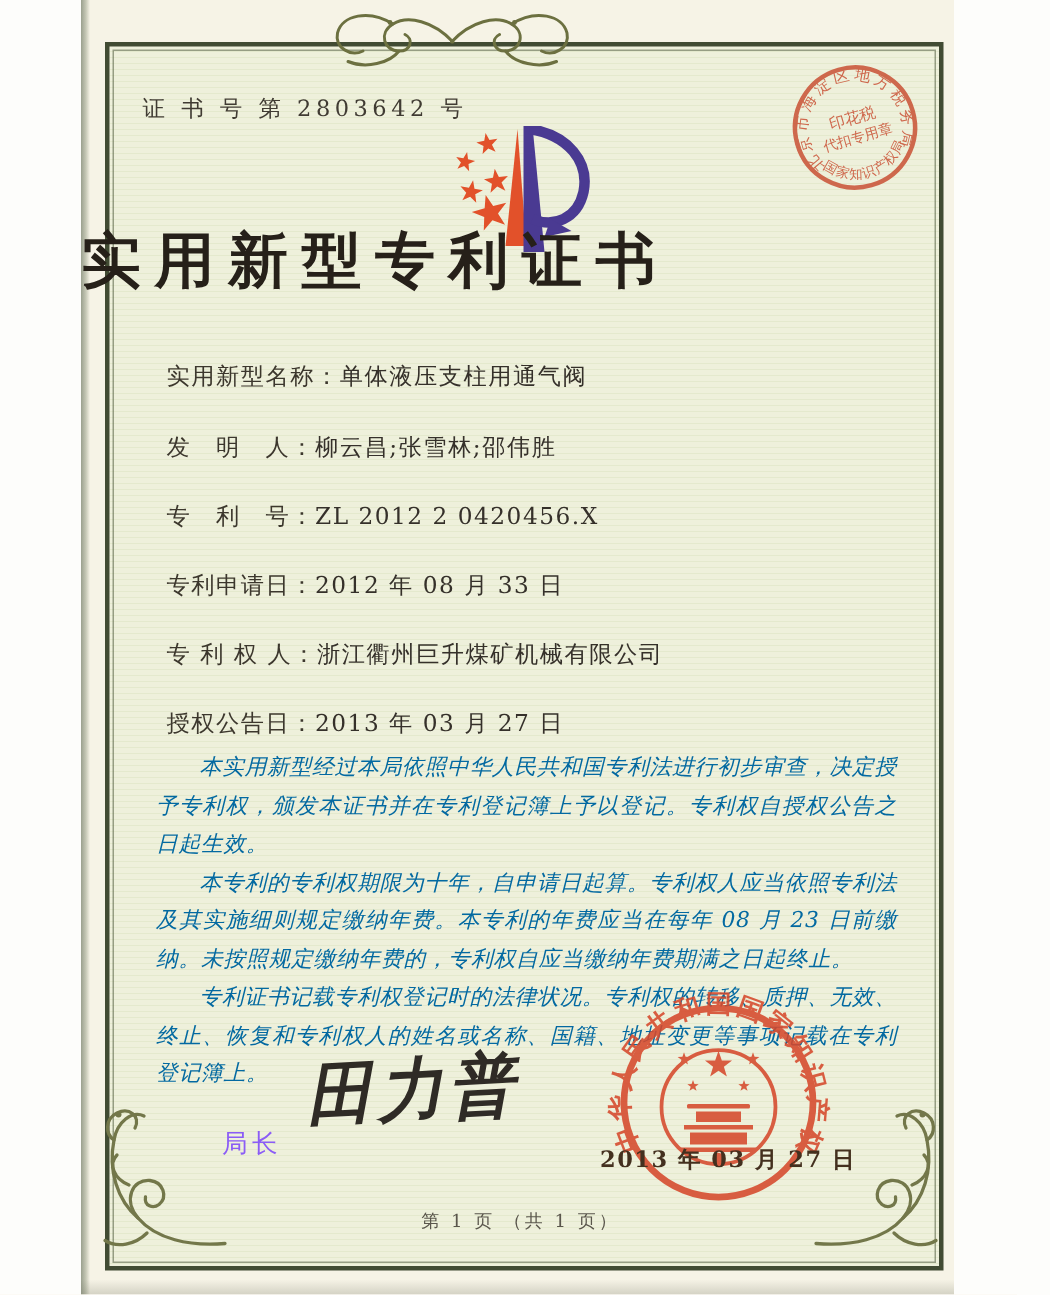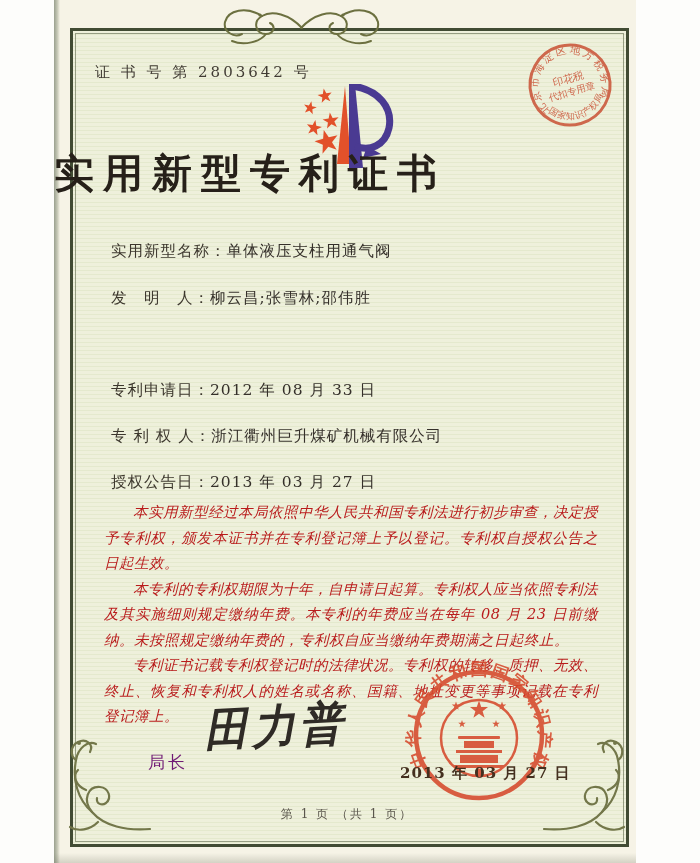--- a/index.html
+++ b/index.html
@@ -18,24 +18,24 @@
   .content{position:absolute;inset:0;}
   .cert-no{position:absolute;left:41px;top:63px;font-size:15px;letter-spacing:3px;color:#403b33;}
   .title{position:absolute;left:0;top:146px;width:586px;text-align:left;
       font-size:40px;font-weight:600;letter-spacing:9px;color:#262019;}
   .row{position:absolute;left:57px;font-size:15.5px;color:#3c372d;letter-spacing:1px;white-space:nowrap;}
   .row .lbl{color:#3c372d;}
   .row .val{color:#35302a;}
   .row1{top:241px;}.row2{top:288px;}.row3{top:334px;}
   .row4{top:380px;}.row5{top:426px;}.row6{top:472px;}
   .body-text{position:absolute;left:50px;top:500px;width:494px;
-      font-size:14.5px;line-height:25.5px;color:#b91c1c;font-style:italic;
+      font-size:14.5px;line-height:25.5px;color:#0369a1;font-style:italic;
       text-align:justify;letter-spacing:.5px;}
   .body-text p{margin:0;text-indent:2em;}
-  .signer-title{position:absolute;left:94px;top:751px;font-size:17px;letter-spacing:3px;color:#701a75;}
+  .signer-title{position:absolute;left:94px;top:751px;font-size:17px;letter-spacing:3px;color:#8b5cf6;}
   .signature{position:absolute;left:150px;top:700px;font-size:46px;font-weight:bold;font-style:italic;
       color:#2f2b26;letter-spacing:4px;transform:rotate(-3deg) scaleX(.95);transform-origin:left center;
       font-family:"DejaVu Sans","Liberation Sans",sans-serif;}
   .date-stamp{position:absolute;left:346px;top:764px;font-size:15px;font-weight:bold;
       color:#44301f;letter-spacing:1px;z-index:6;white-space:nowrap;}
   .footer{position:absolute;left:0;top:806px;width:586px;text-align:center;
       font-size:12px;letter-spacing:2px;color:#5a564c;}
   .svg-abs{position:absolute;}
   .tax-stamp{left:466px;top:35px;opacity:.82;z-index:4;}
   .logo{left:243px;top:84px;}
@@ -103,20 +103,23 @@
       </svg>
 
       <div class="title">实用新型专利证书</div>
 
       <div class="row row1">
         <span class="lbl">实用新型名称：</span><span class="val">单体液压支柱用通气阀</span>
       </div>
       <div class="row row2">
         <span class="lbl">发　明　人：</span><span class="val">柳云昌;张雪林;邵伟胜</span>
       </div>
+      <div class="row row3">
+        <span class="lbl">专　利　号：</span><span class="val">ZL 2012 2 0420456.X</span>
+      </div>
       <div class="row row4">
         <span class="lbl">专利申请日：</span><span class="val">2012 年 08 月 33 日</span>
       </div>
       <div class="row row5">
         <span class="lbl">专 利 权 人：</span><span class="val">浙江衢州巨升煤矿机械有限公司</span>
       </div>
       <div class="row row6">
         <span class="lbl">授权公告日：</span><span class="val">2013 年 03 月 27 日</span>
       </div>
 

